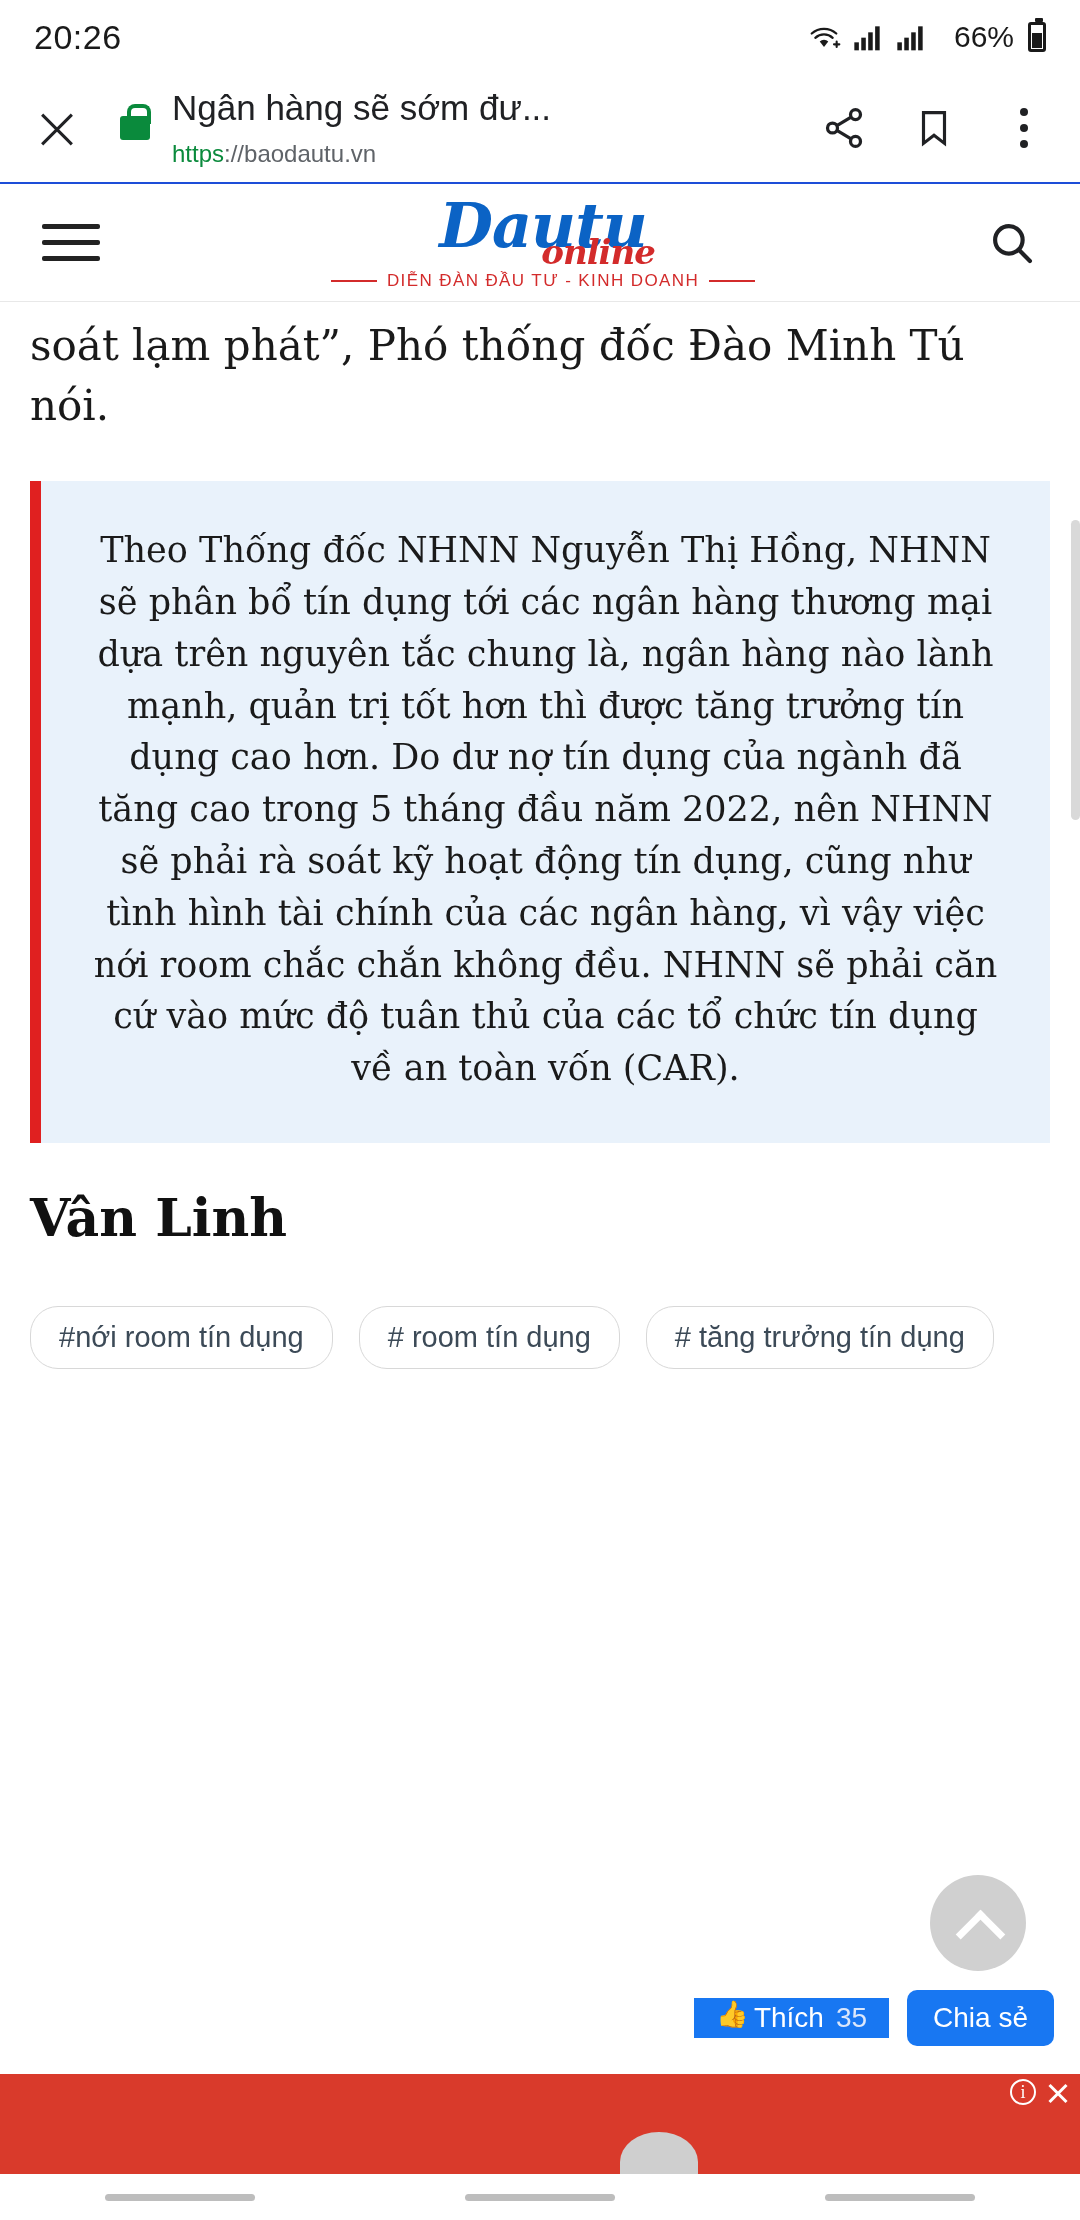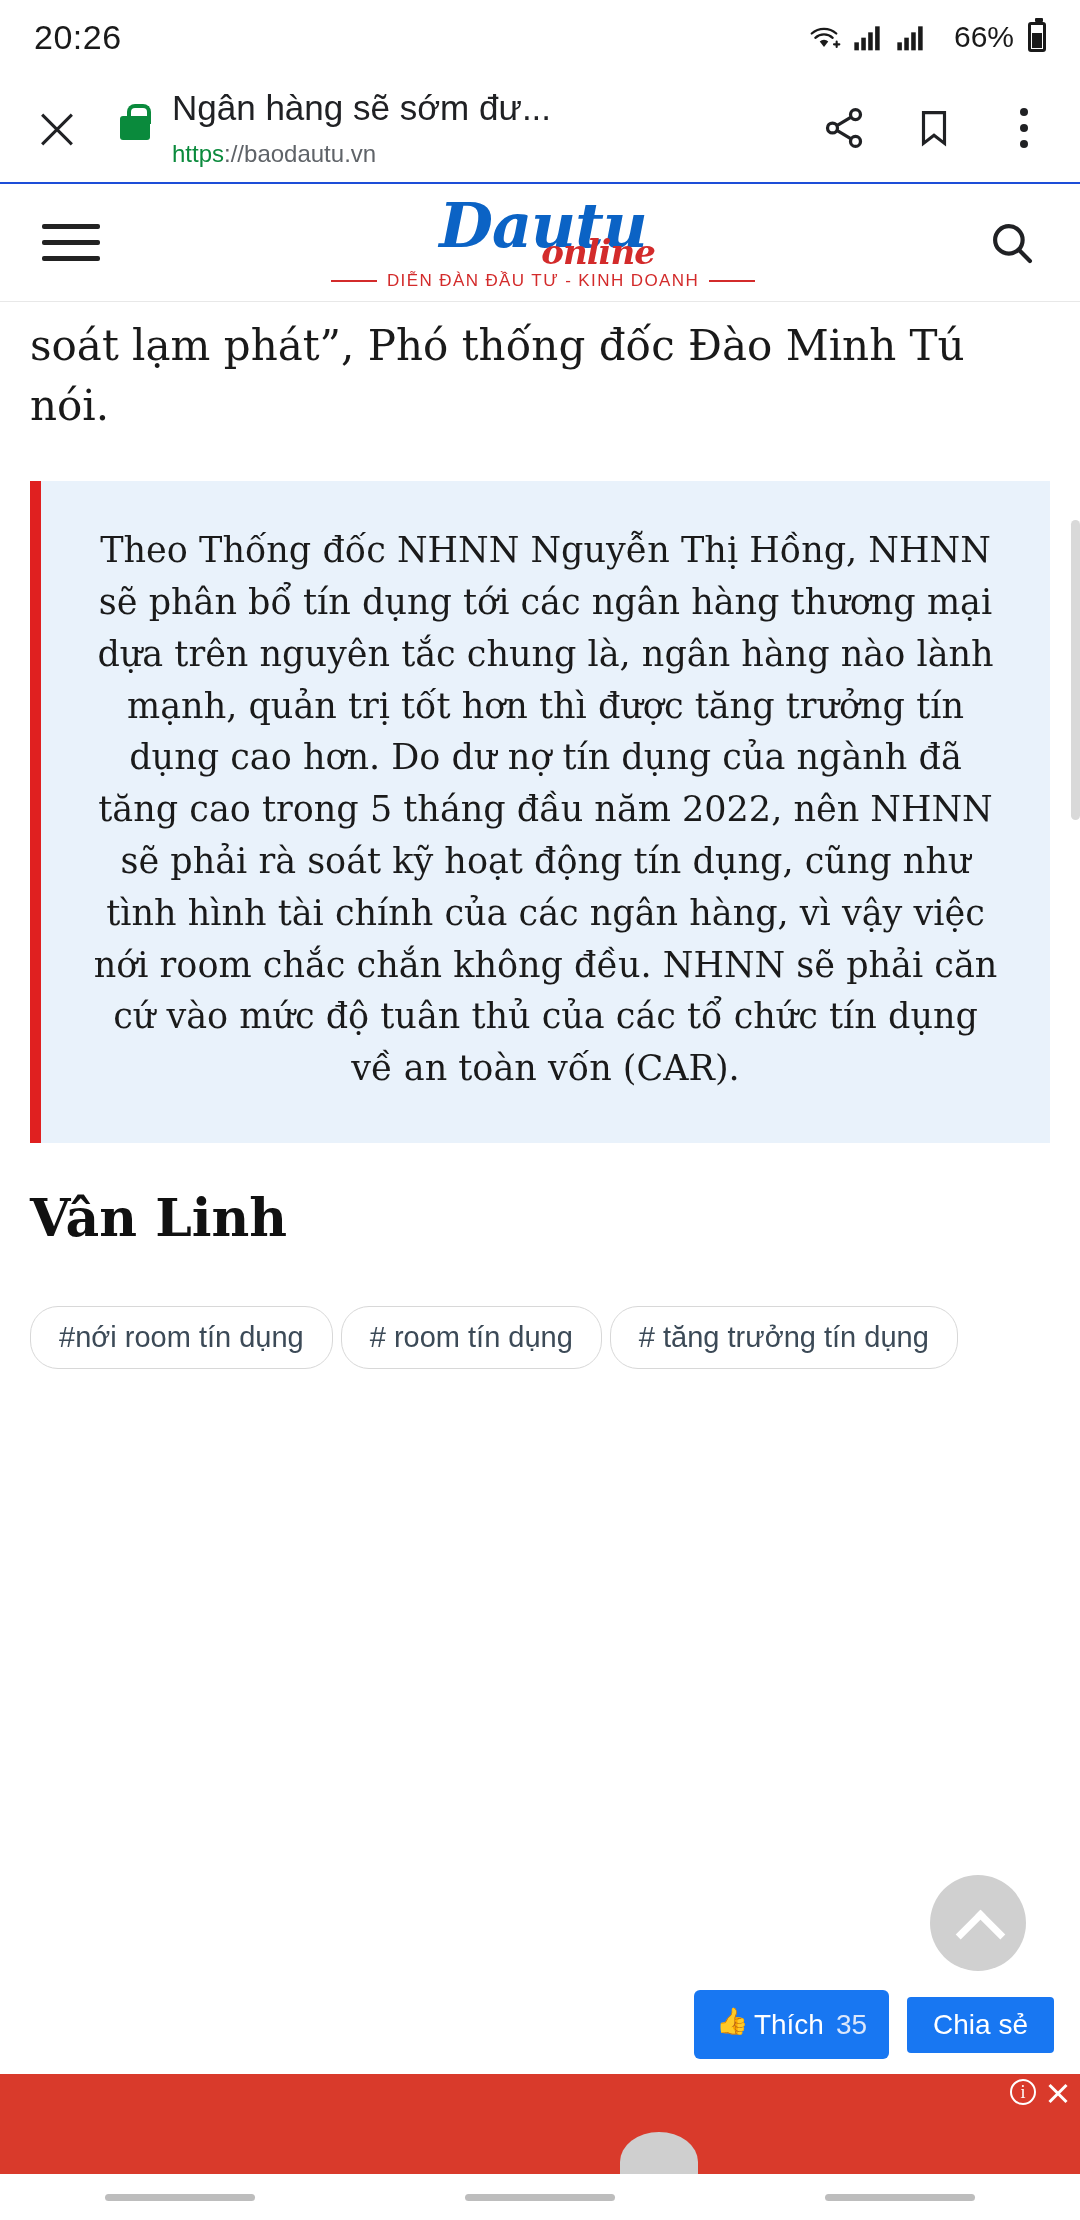--- a/index.html
+++ b/index.html
@@ -145,21 +145,21 @@
     text-align: center;
   }
   .author {
     margin-top: 44px;
     font-size: 52px; font-weight: bold; color: #111;
     font-family: "DejaVu Serif", serif;
   }
 
   .tags {
     margin-top: 58px;
-    display: flex; flex-wrap: wrap; gap: 8px;
+    display: flex; flex-wrap: wrap; gap: 26px;
   }
   .tag {
     border: 1px solid #d8d8d8; border-radius: 28px;
     padding: 14px 28px;
     font-size: 29px; color: #3c4a57;
     font-family: "Liberation Sans", sans-serif;
     background: #fff;
   }
 
   
@@ -184,28 +184,28 @@
     border-left: 7px solid #fff; border-top: 7px solid #fff;
     transform: rotate(45deg);
   }
 
   
   .fb-row {
     position: absolute; right: 26px; top: 1990px;
     display: flex; align-items: center; gap: 18px;
   }
   .fb-like {
-    background: #1877f2; color: #fff; border-radius: 6px;
-    height: 69px; display: flex; align-items: center; gap: 12px;
+    background: #1877f2; color: #fff; border-radius: 0;
+    height: 40px; display: flex; align-items: center; gap: 12px;
     padding: 0 22px; font-size: 28px;
     font-family: "Liberation Sans", sans-serif;
   }
   .fb-like .count { color: #dbe7fb; font-weight: normal; }
   .fb-share {
-    background: #1877f2; color: #fff; border-radius: 4px;
+    background: #1877f2; color: #fff; border-radius: 10px;
     height: 56px; display: flex; align-items: center;
     padding: 0 26px; font-size: 28px;
     font-family: "Liberation Sans", sans-serif;
   }
   .thumb {
     display: inline-block; width: 26px; height: 26px;
     position: relative;
   }
   .thumb::before {
     content: "\1F44D"; position: absolute; top: -6px; left: 0;

